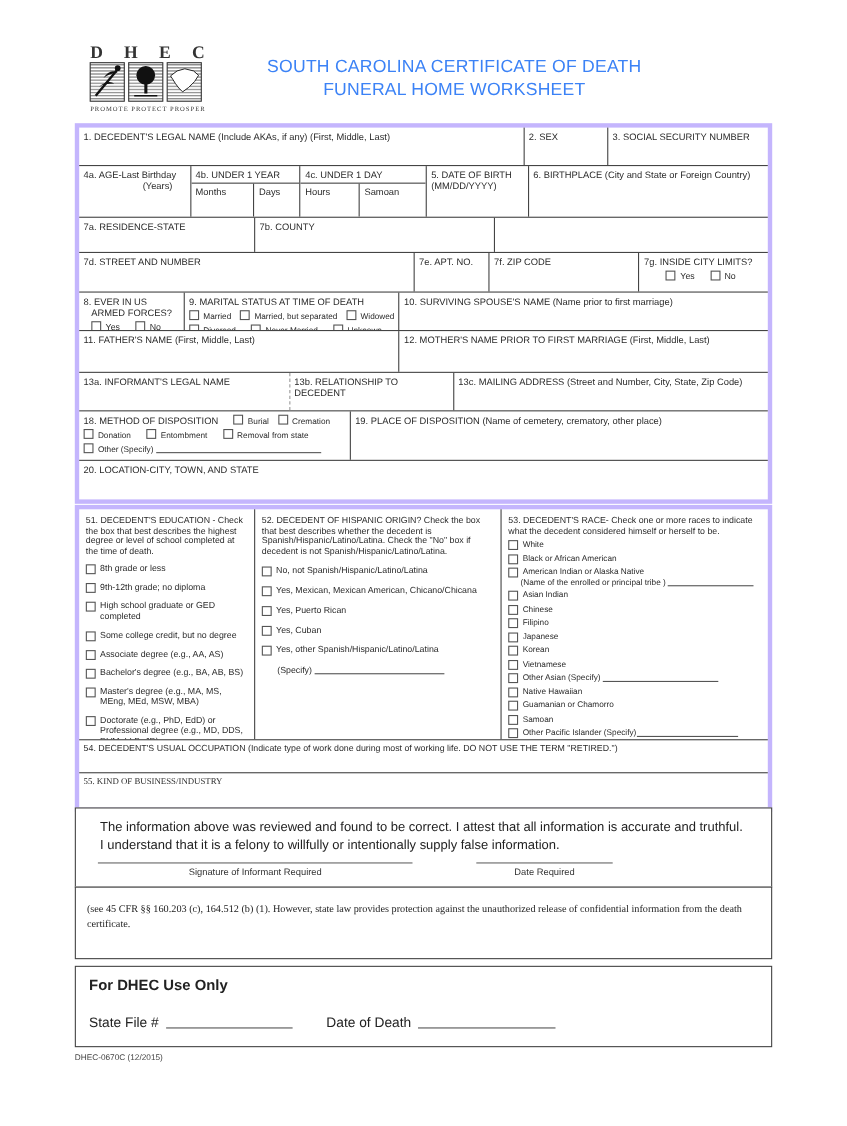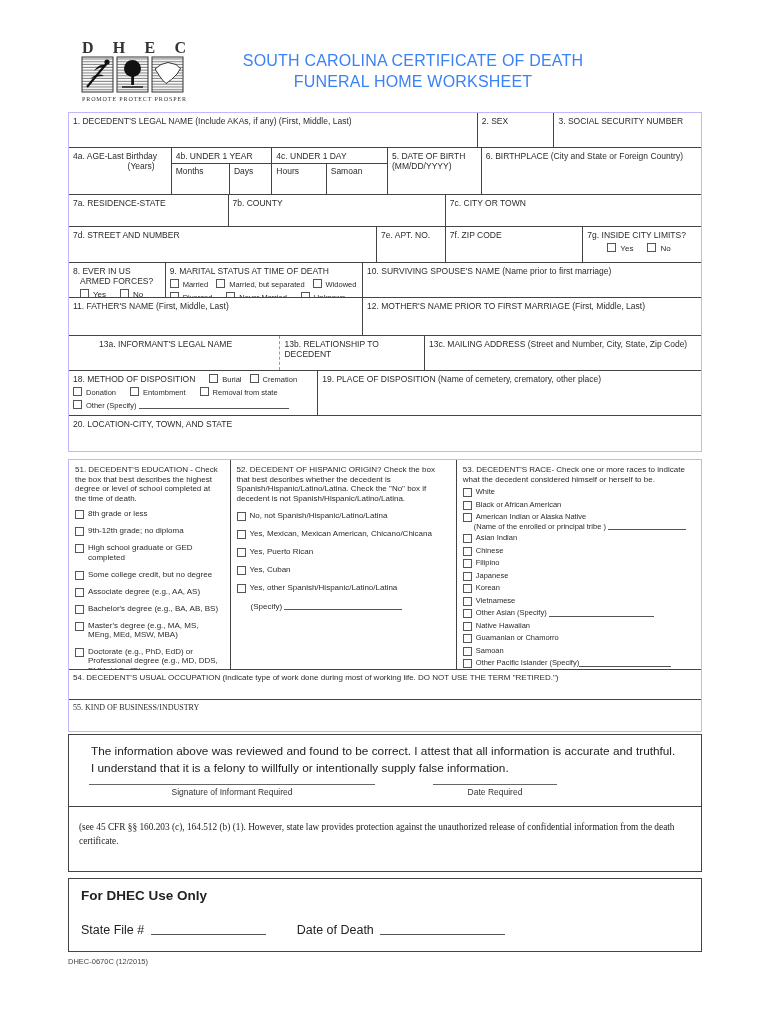--- a/index.html
+++ b/index.html
@@ -3,21 +3,21 @@
 <meta charset="utf-8">
 <style>
   html,body { margin:0; padding:0; background:#fff; }
   .page {
     position:relative; width:770px; height:1024px; background:#ffffff;
     font-family:"Liberation Sans", sans-serif; color:#2b2b2b; overflow:hidden;
   }
   .abs { position:absolute; }
   .title-block { position:absolute; left:213px; top:50px; width:400px; text-align:center;
     font-size:16px; line-height:21px; color:#3b82f6; letter-spacing:0.2px; }
-  .tbl { position:absolute; left:68px; width:634px; border:1px solid #c4b5fd; box-sizing:border-box; background:#fff; }
+  .tbl { position:absolute; left:68px; width:634px; border:4px solid #c4b5fd; box-sizing:border-box; background:#fff; }
   .row { display:flex; border-bottom:1px solid #444; box-sizing:border-box; }
   .row.last { border-bottom:none; }
   .cell { box-sizing:border-box; border-right:1px solid #444; padding:3px 4px; font-size:8.5px;
     line-height:1.2; position:relative; overflow:hidden; }
   .cell.lastc { border-right:none; }
   .cell.nopad { padding:0; }
   .hdr { padding:3px 4px; height:15px; box-sizing:border-box; }
   .subs { display:flex; border-top:1px solid #444; box-sizing:border-box; }
   .sub { box-sizing:border-box; border-right:1px solid #444; padding:2px 4px; font-size:8.5px; }
   .sub.lastc { border-right:none; }
@@ -120,23 +120,20 @@
       </div>
     </div>
 
     <div class="row" style="height:32px;">
       <div class="cell" style="width:160px;">
         <span>7a. RESIDENCE-STATE</span>
       </div>
       <div class="cell" style="width:218px;">
         <span>7b. COUNTY</span>
       </div>
-      <div class="cell lastc" style="width:256px;">
-        <span>7c. CITY OR TOWN</span>
-      </div>
     </div>
 
     <div class="row" style="height:36px;">
       <div class="cell" style="width:309px;">
         <span>7d. STREET AND NUMBER</span>
       </div>
       <div class="cell" style="width:69px;">
         <span>7e. APT. NO.</span>
       </div>
       <div class="cell" style="width:138px;">
@@ -175,21 +172,21 @@
     <div class="row" style="height:38px;">
       <div class="cell" style="width:295px;">
         <span>11. FATHER'S NAME (First, Middle, Last)</span>
       </div>
       <div class="cell lastc" style="width:339px;">
         <span>12. MOTHER'S NAME PRIOR TO FIRST MARRIAGE (First, Middle, Last)</span>
       </div>
     </div>
 
     <div class="row" style="height:35px;">
-      <div class="cell" style="width:194px; border-right:1px dashed #999;margin-left:26px;">
+      <div class="cell" style="width:194px; border-right:1px dashed #999;">
         <span>13a. INFORMANT'S LEGAL NAME</span>
       </div>
       <div class="cell" style="width:151px;">
         <span>13b. RELATIONSHIP TO DECEDENT</span>
       </div>
       <div class="cell lastc" style="width:289px;">
         <span>13c. MAILING ADDRESS (Street and Number, City, State, Zip Code)</span>
       </div>
     </div>
 

